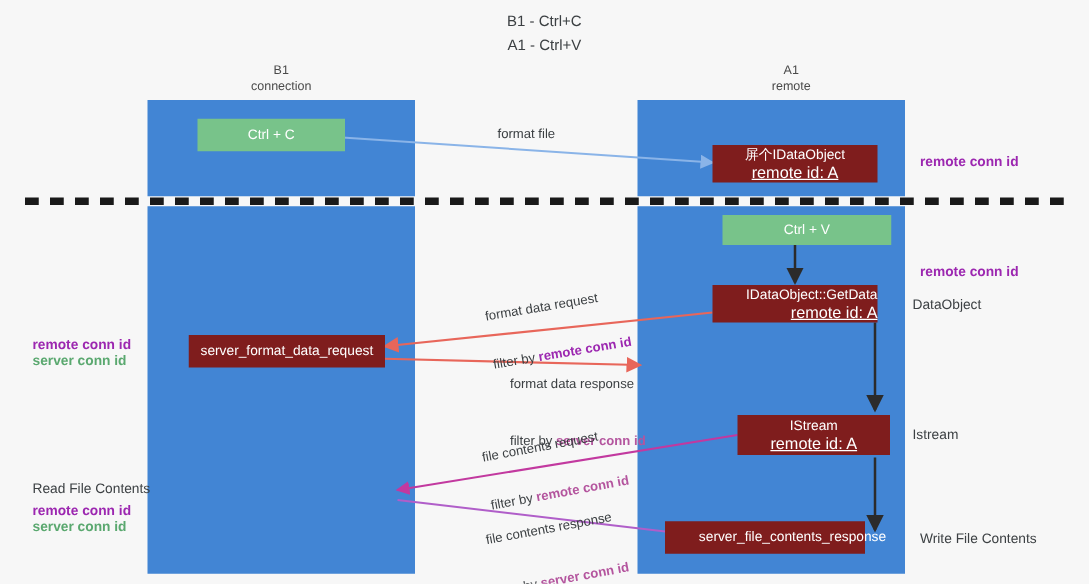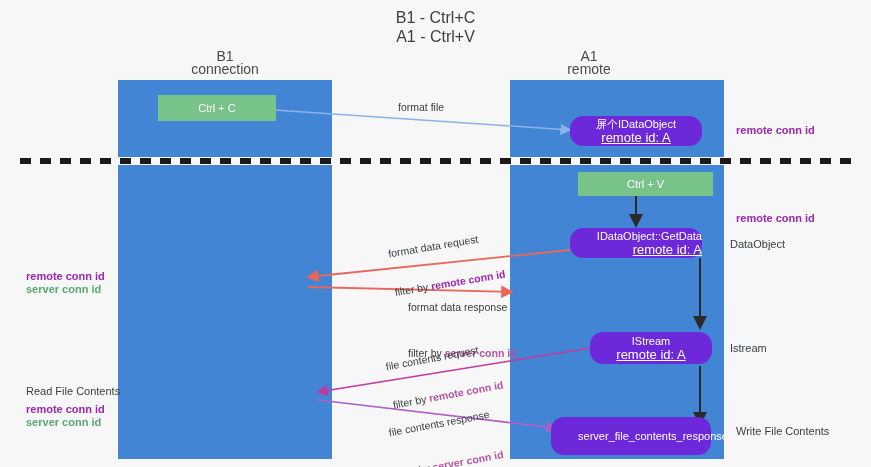--- a/index.html
+++ b/index.html
@@ -24,51 +24,51 @@
 
   .lane {
     position: absolute;
     background: #4285d4;
   }
 
   .title {
     position: absolute;
     left: 0; right: 0; top: 8px;
     text-align: center;
-    font-size: 16px;
+    font-size: 12px;
     line-height: 19px;
     color: #3c4043;
     white-space: pre;
   }
 
   .lane-head {
     position: absolute;
     text-align: center;
-    font-size: 14px;
+    font-size: 10px;
     line-height: 13px;
     color: #4a4a4a;
     white-space: pre;
   }
 
   .node {
     position: absolute;
     box-sizing: border-box;
     display: flex;
     flex-direction: column;
     align-items: center;
     justify-content: center;
     color: #ffffff;
     font-size: 11px;
     line-height: 13px;
     text-align: center;
     white-space: pre;
   }
   .node.green { background: #78c38a; }
   .node.orange { background: #fbb košík; }
-  .node.orange { background: #6d28d9; border-radius: 13px; }
+  .node.orange { background: #7f1d1d; }
 
   .node .l2 { font-size: 13px; text-decoration: underline; }
 
   .side {
     position: absolute;
     font-size: 11px;
     line-height: 14px;
     white-space: pre;
   }
   .side.plain { color: #3c4043; }
@@ -92,21 +92,21 @@
 </head>
 <body>
 
 <div id="canvas">
 
   <div class="title">B1 - Ctrl+C
 A1 - Ctrl+V</div>
 
   <div class="lane-head" style="left:118px; top:50px; width:214px;">B1
 connection</div>
-  <div class="lane-head" style="left:482px; top:50px; width:214px;">A1
+  <div class="lane-head" style="left:526px; top:50px; width:214px;">A1
 remote</div>
 
   <div class="lane" style="left:118px; top:80px; width:214px; height:77px;"></div>
   <div class="lane" style="left:510px; top:80px; width:214px; height:77px;"></div>
 
   <div class="lane" style="left:118px; top:165px; width:214px; height:294px;"></div>
   <div class="lane" style="left:510px; top:165px; width:214px; height:294px;"></div>
 
   <svg class="wires" viewBox="0 0 871 467">
     <defs>
@@ -175,29 +175,32 @@
 
   <div class="node green" style="left:578px; top:172px; width:135px; height:24px;">
     <span>Ctrl + V</span>
   </div>
 
   <div class="node orange" style="left:570px; top:228px; width:132px; height:30px;align-items:flex-end;">
     <span>IDataObject::GetData</span>
     <span class="l2">remote id: A</span>
   </div>
 
+  <div class="node orange" style="left:151px; top:268px; width:157px; height:26px;">
+    <span>server_format_data_request</span>
+  </div>
 
 
   <div class="node orange" style="left:590px; top:332px; width:122px; height:32px;">
     <span>IStream</span>
     <span class="l2">remote id: A</span>
   </div>
 
 
-  <div class="node orange" style="left:551px; top:417px; width:160px; height:38px;padding-left:44px;">
+  <div class="node orange" style="left:532px; top:417px; width:160px; height:26px;padding-left:44px;">
     <span>server_file_contents_response</span>
   </div>
 
   <div class="edge-label" style="left:398px; top:101px;">format file</div>
 
   <div class="edge-label rot-a" style="left:383px; top:222px;">
     <div>format data request</div>
     <div><span>filter by </span><span class="hl-purple">remote conn id</span></div>
   </div>
 

